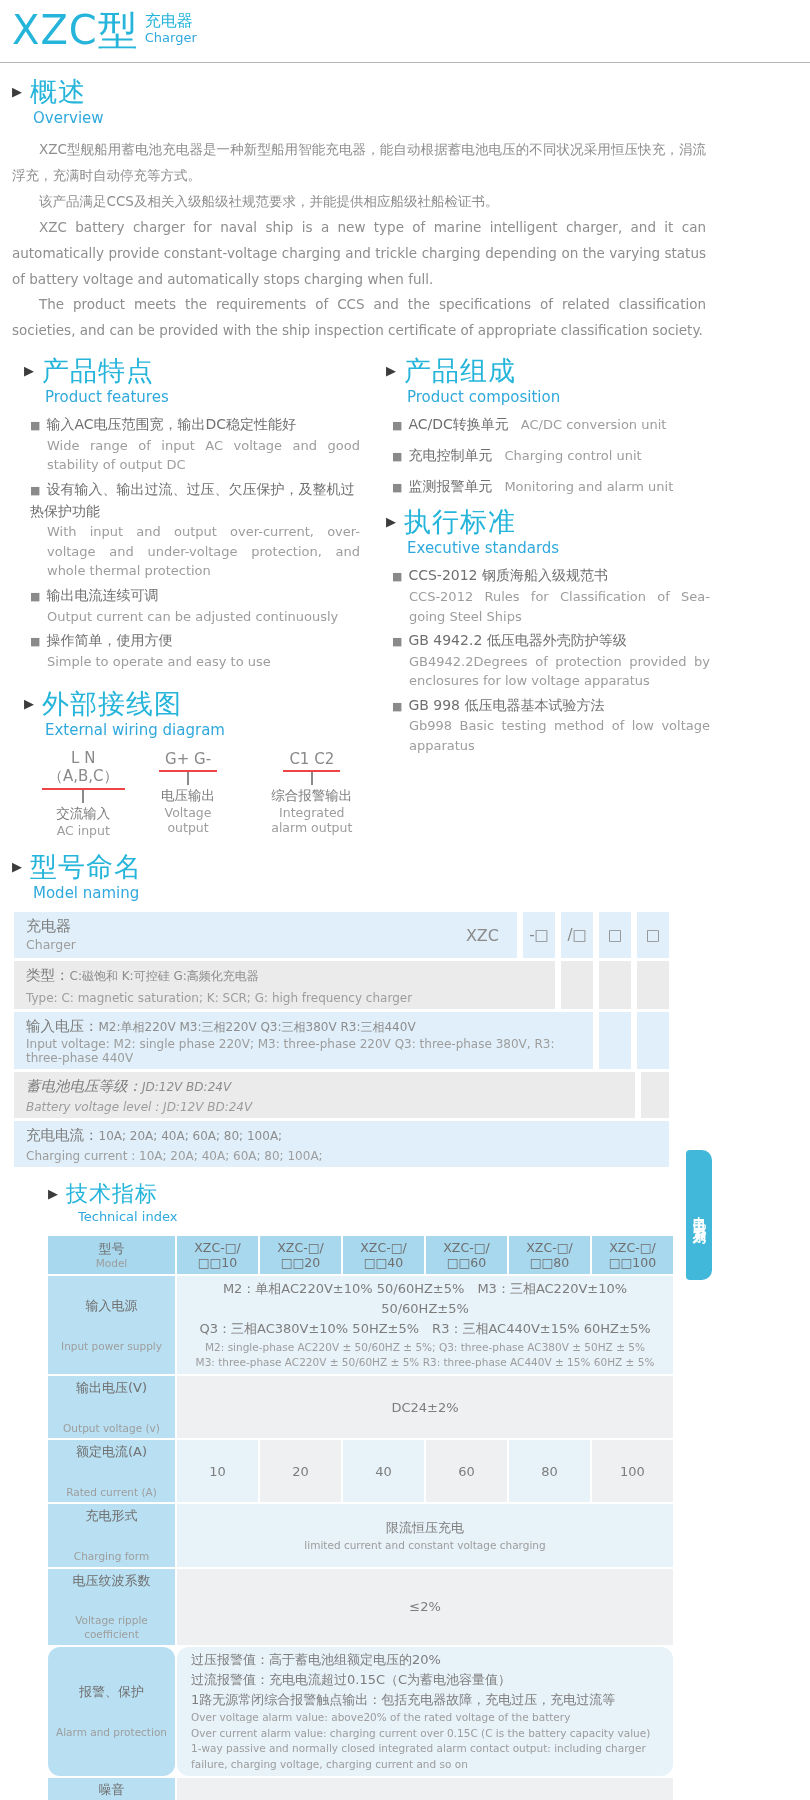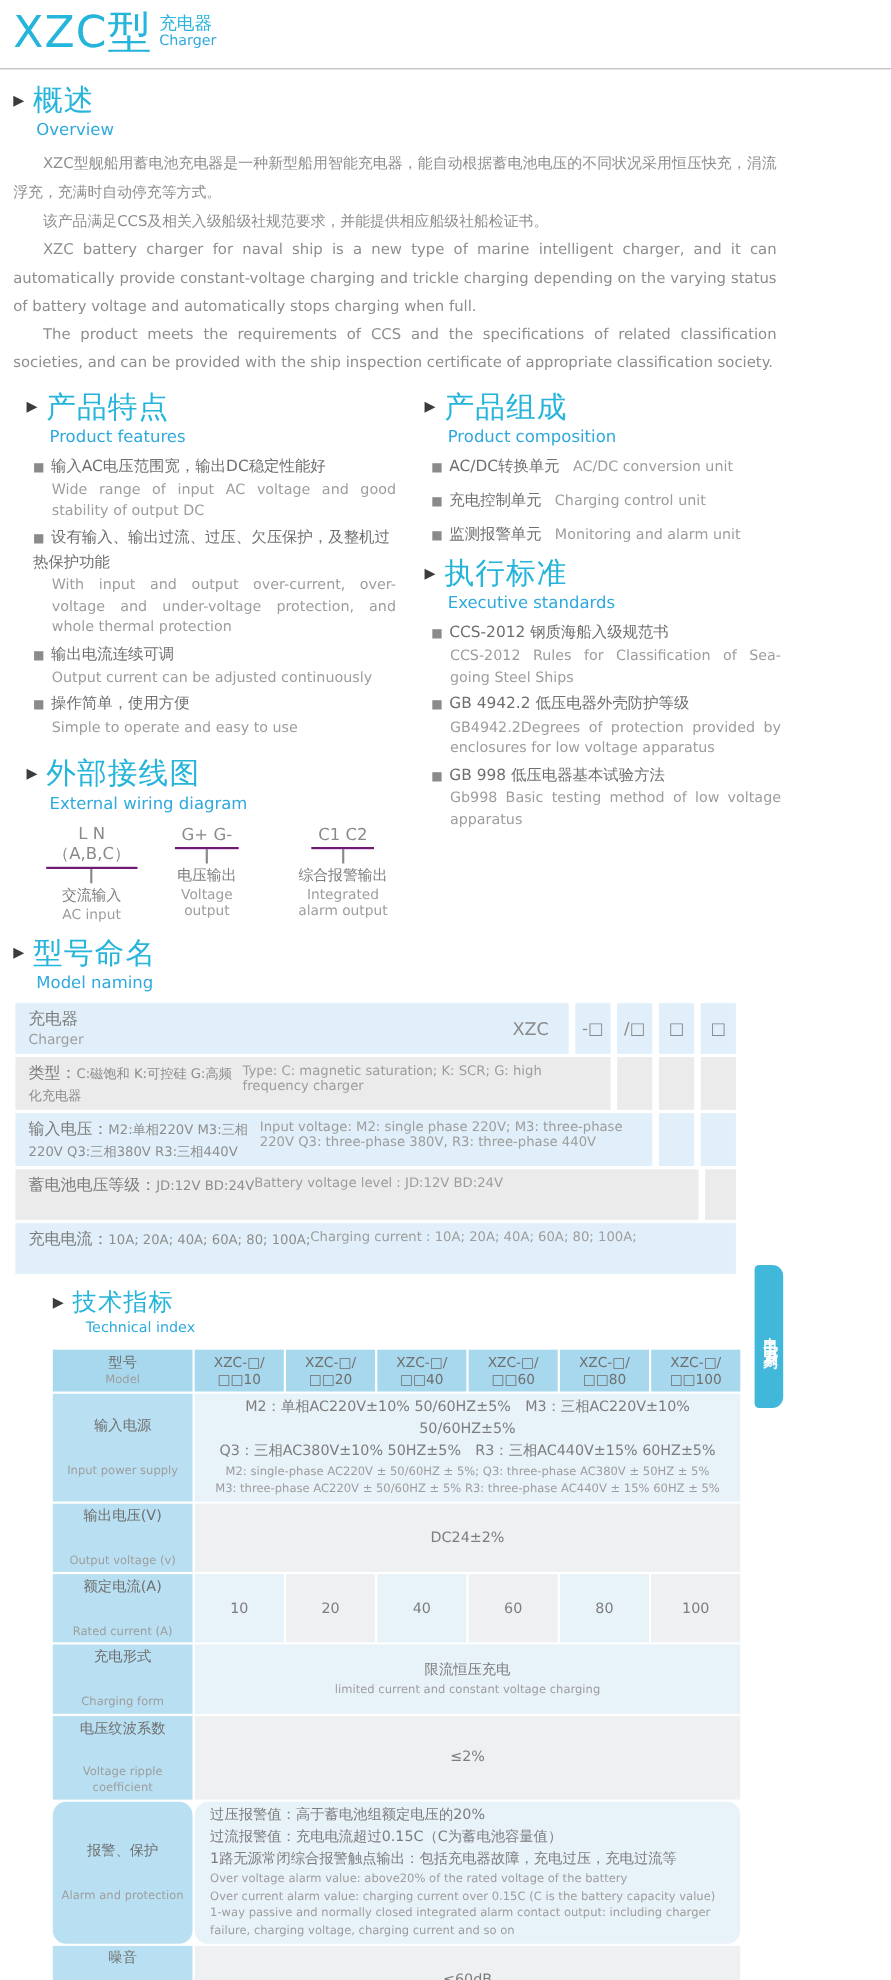--- a/index.html
+++ b/index.html
@@ -40,40 +40,40 @@
   .b-en { color:#9d9d9d; font-size:13px; line-height:1.5; margin-left:17px; text-align:justify; }
   .inline-item { display:flex; align-items:baseline; margin-bottom:9px; }
   .inline-item .b-en { margin-left:12px; text-align:left; }
 
   
   .wiring { display:flex; margin:10px 0 0 30px; }
   .wgroup { text-align:center; }
   .wg1 { margin-left:0; }
   .wg2 { margin-left:34px; }
   .wg3 { margin-left:46px; }
-  .wterm { display:inline-block; color:#8a8a8a; font-size:15px; padding:0 6px 2px 6px; border-bottom:2px solid #701a75; }
+  .wterm { display:inline-block; color:#8a8a8a; font-size:15px; padding:0 6px 2px 6px; border-bottom:2px solid #ef4444; }
   .wtick { width:2px; height:13px; background:#8a8a8a; margin:0 auto; }
   .w-zh { color:#7d7d7d; font-size:13.5px; margin-top:2px; }
   .w-en { color:#9d9d9d; font-size:12.5px; }
 
   
   .naming-table { margin:10px 0 0 14px; width:655px; }
   .nrow { display:flex; margin-bottom:3px; }
-  .nband { padding:4px 12px; display:flex; flex-direction:row; justify-content:flex-start; }
+  .nband { padding:4px 12px; display:flex; flex-direction:column; justify-content:space-between; }
   .ncell { width:32px; margin-left:6px; display:flex; align-items:center; justify-content:center; color:#8a8a8a; font-size:15px; }
   .bg-blue { background:#e0eff9; }
   .bg-gray { background:#ebebeb; }
   .nrow1 { min-height:46px; }
   .nrow1 .nband { width:503px; flex-direction:row; justify-content:space-between; align-items:center; }
   .n-zh { color:#7c7c7c; font-size:15px; line-height:1.3; }
   .n-en { color:#9d9d9d; font-size:12.5px; line-height:1.3; }
   .n-code { color:#8a8a8a; font-size:16px; padding-right:6px; }
   .nrow2 { min-height:48px; } .nrow2 .nband { width:541px; }
   .nrow3 { min-height:48px; } .nrow3 .nband { width:579px; }
-  .nrow4 { min-height:46px; } .nrow4 .nband { width:699px; }
+  .nrow4 { min-height:46px; } .nrow4 .nband { width:699px;font-style:italic; }
   .nrow5 { min-height:46px; } .nrow5 .nband { width:655px; }
   .nlab { color:#7c7c7c; font-size:14.5px; }
   .nrest { color:#8d8d8d; font-size:12px; }
   .n-en2 { color:#9d9d9d; font-size:12px; margin-top:1px; }
 
   
   .tech-wrap { margin:14px 0 0 48px; }
   .tech-table { display:grid; grid-template-columns:127px repeat(6,1fr); gap:2px; width:625px; margin-top:12px; }
   .cell { display:flex; flex-direction:column; justify-content:center; align-items:center; text-align:center; padding:3px 0; }
   .cell .zh { color:#6f6f6f; font-size:13px; line-height:1.35; }

